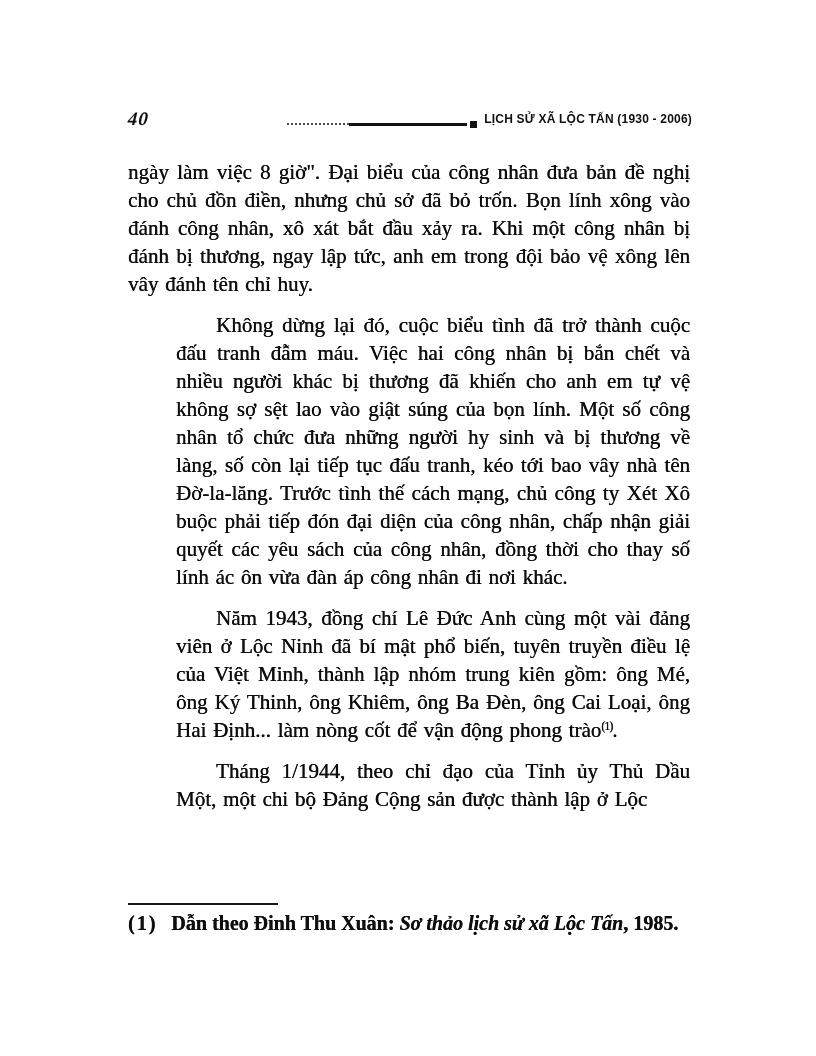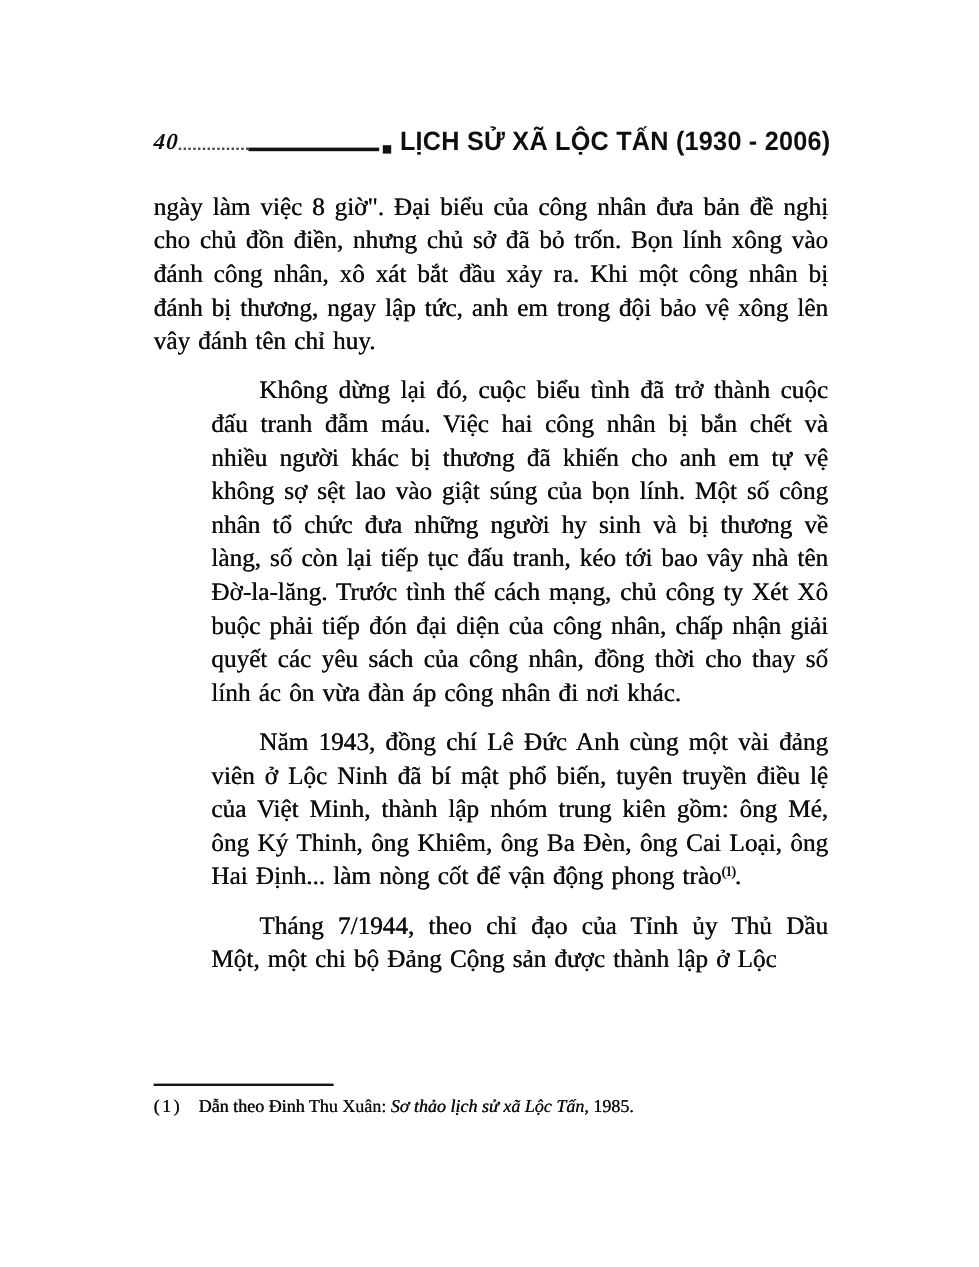--- a/index.html
+++ b/index.html
@@ -53,21 +53,21 @@
   .square-bullet {
     width: 7px;
     height: 7px;
     background: #121212;
     margin: 10px 7px 0 3px;
     flex: none;
   }
   .header-title {
     font-family: "Liberation Sans", "DejaVu Sans", sans-serif;
     font-weight: 700;
-    font-size: 21px;
+    font-size: 12px;
     letter-spacing: 0.2px;
     white-space: nowrap;
     transform: scaleY(1.05);
   }
 
   
   .body-text {
     position: absolute;
     left: 128px;
     top: 158px;
@@ -98,23 +98,24 @@
     width: 562px;
   }
   .fn-rule {
     width: 150px;
     height: 2px;
     background: #161616;
     margin-bottom: 7px;
   }
   .footnote {
     margin: 0;
-    font-size: 15px;
+    font-size: 20px;
     line-height: 22px;
     text-shadow: 0.25px 0 0 currentColor;
+    font-weight: bold;
   }
   .fn-marker {
     margin-right: 14px;
     letter-spacing: 2px;
   }
   .footnote i { font-style: italic; }
 </style>
 </head>
 <body>
 
@@ -130,21 +131,21 @@
 
   <main class="body-text">
 
     <p class="para"><span>ngày làm việc 8 giờ". Đại biểu của công nhân đưa bản đề nghị cho chủ đồn điền, nhưng chủ sở đã bỏ trốn. Bọn lính xông vào đánh công nhân, xô xát bắt đầu xảy ra. Khi một công nhân bị đánh bị thương, ngay lập tức, anh em trong đội bảo vệ xông lên vây đánh tên chỉ huy.</span></p>
 
     <p class="para indent"><span>Không dừng lại đó, cuộc biểu tình đã trở thành cuộc đấu tranh đẫm máu. Việc hai công nhân bị bắn chết và nhiều người khác bị thương đã khiến cho anh em tự vệ không sợ sệt lao vào giật súng của bọn lính. Một số công nhân tổ chức đưa những người hy sinh và bị thương về làng, số còn lại tiếp tục đấu tranh, kéo tới bao vây nhà tên Đờ-la-lăng. Trước tình thế cách mạng, chủ công ty Xét Xô buộc phải tiếp đón đại diện của công nhân, chấp nhận giải quyết các yêu sách của công nhân, đồng thời cho thay số lính ác ôn vừa đàn áp công nhân đi nơi khác.</span></p>
 
 
     <p class="para indent"><span>Năm 1943, đồng chí Lê Đức Anh cùng một vài đảng viên ở Lộc Ninh đã bí mật phổ biến, tuyên truyền điều lệ của Việt Minh, thành lập nhóm trung kiên gồm: ông Mé, ông Ký Thinh, ông Khiêm, ông Ba Đèn, ông Cai Loại, ông Hai Định... làm nòng cốt để vận động phong trào</span><sup class="fn-ref">(1)</sup><span>.</span></p>
 
-    <p class="para indent"><span>Tháng 7/1944, theo chỉ đạo của Tỉnh ủy Thủ Dầu Một, một chi bộ Đảng Cộng sản được thành lập ở Lộc</span></p>
+    <p class="para indent"><span>Tháng 1/1944, theo chỉ đạo của Tỉnh ủy Thủ Dầu Một, một chi bộ Đảng Cộng sản được thành lập ở Lộc</span></p>
 
   </main>
 
   <footer class="footnote-area">
     <div class="fn-rule"></div>
     <p class="footnote">
       <span class="fn-marker">(1)</span><span>Dẫn theo Đinh Thu Xuân: </span><i>Sơ thảo lịch sử xã Lộc Tấn</i><span>, 1985.</span>
     </p>
   </footer>
 

